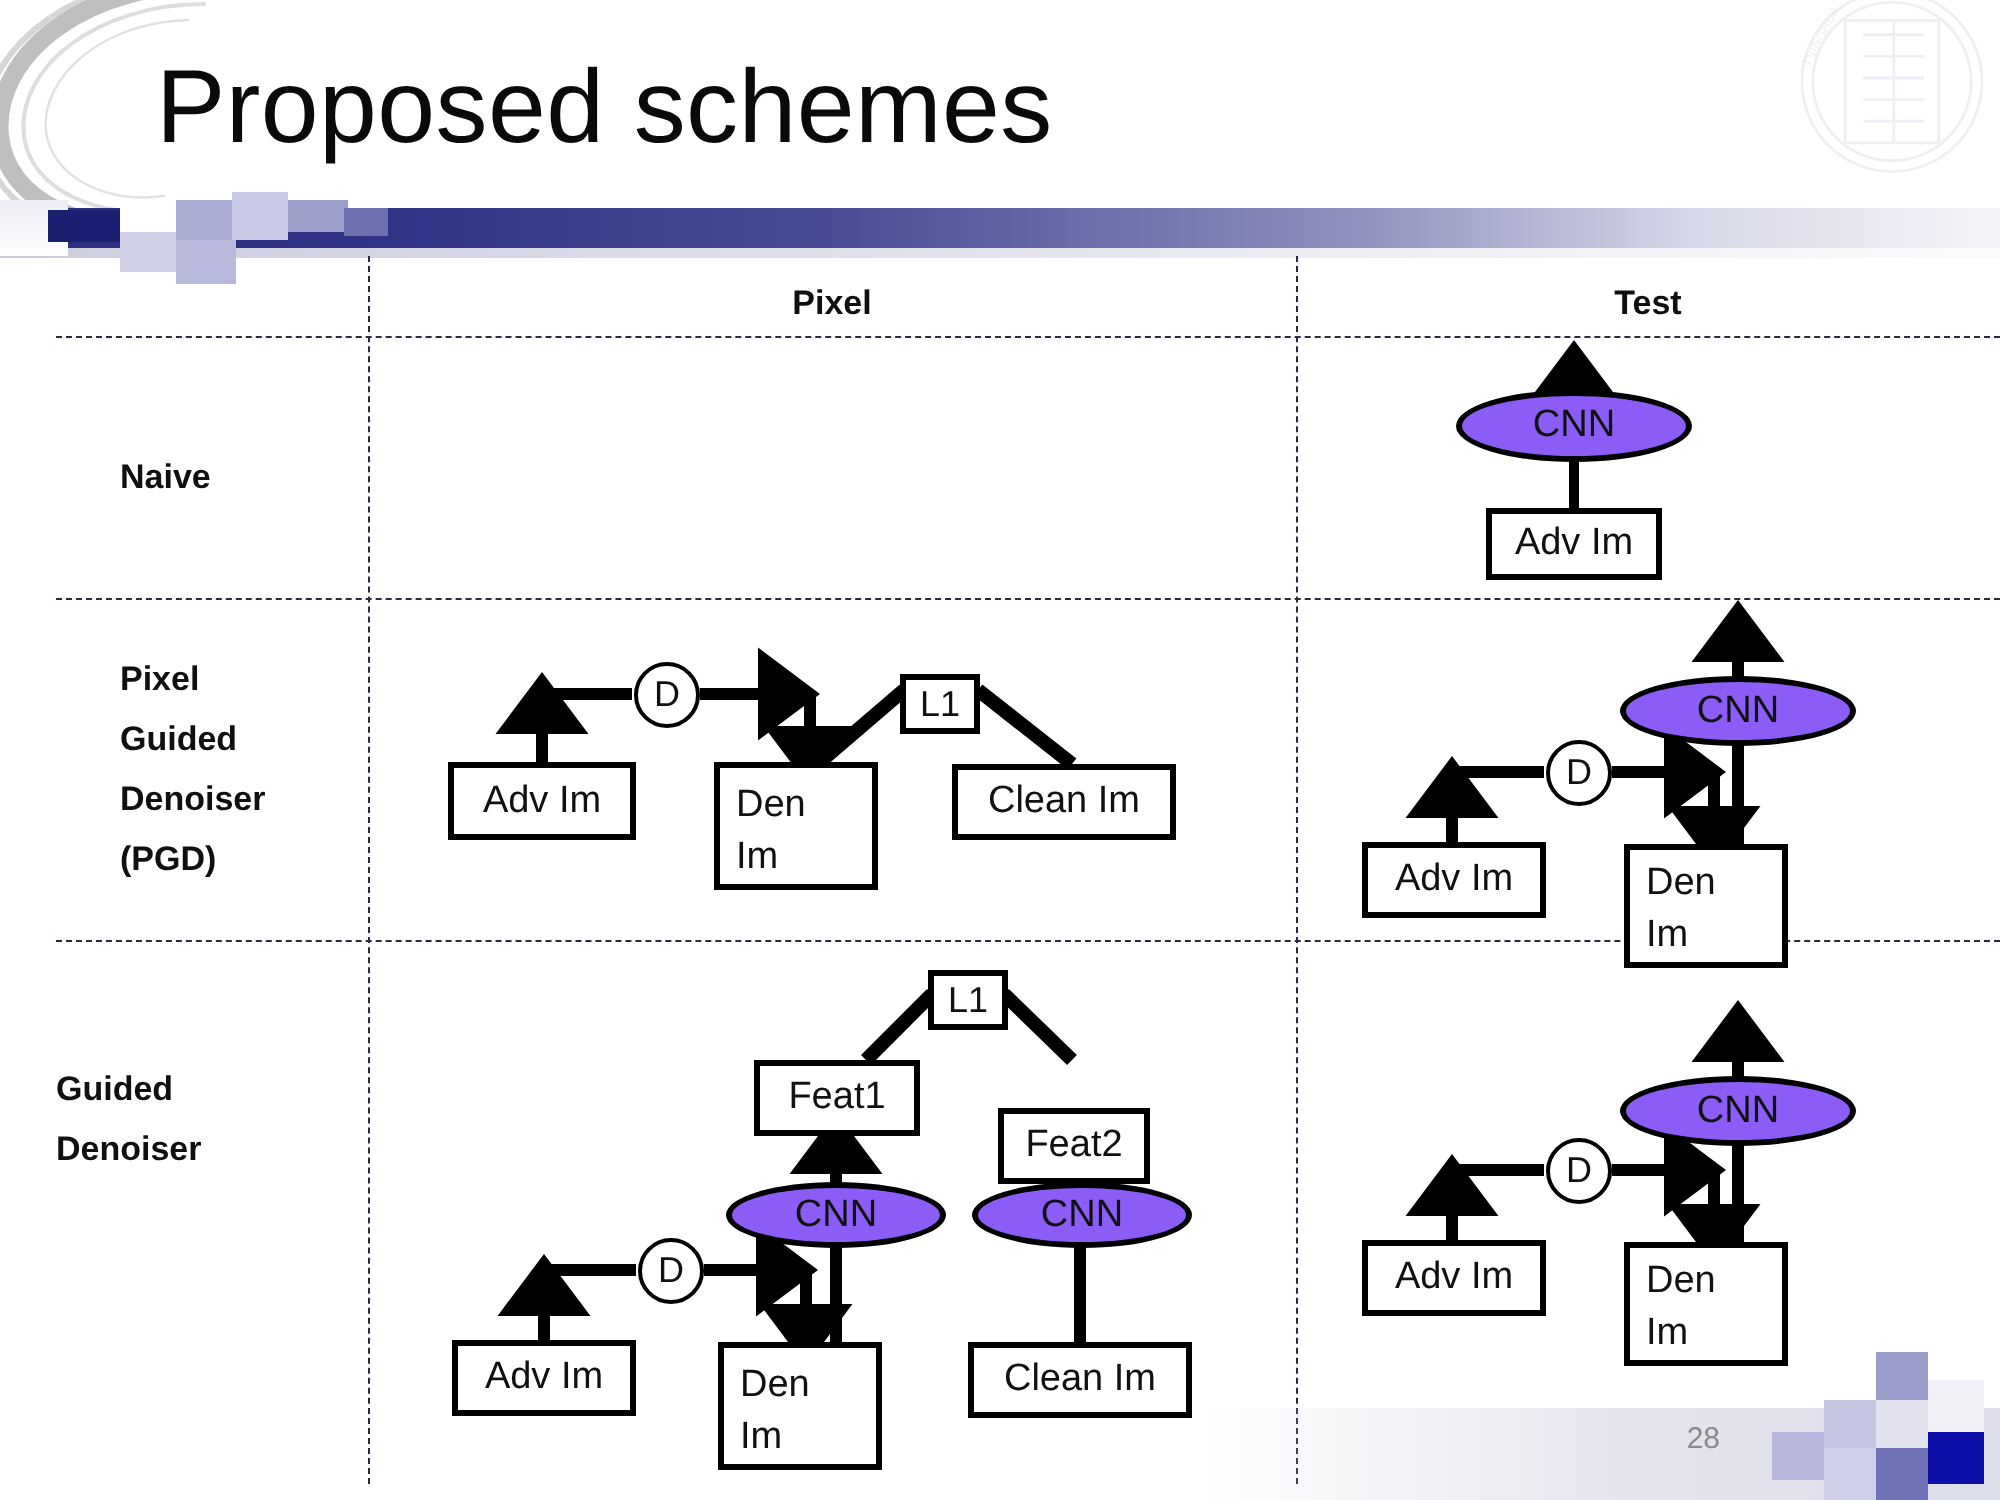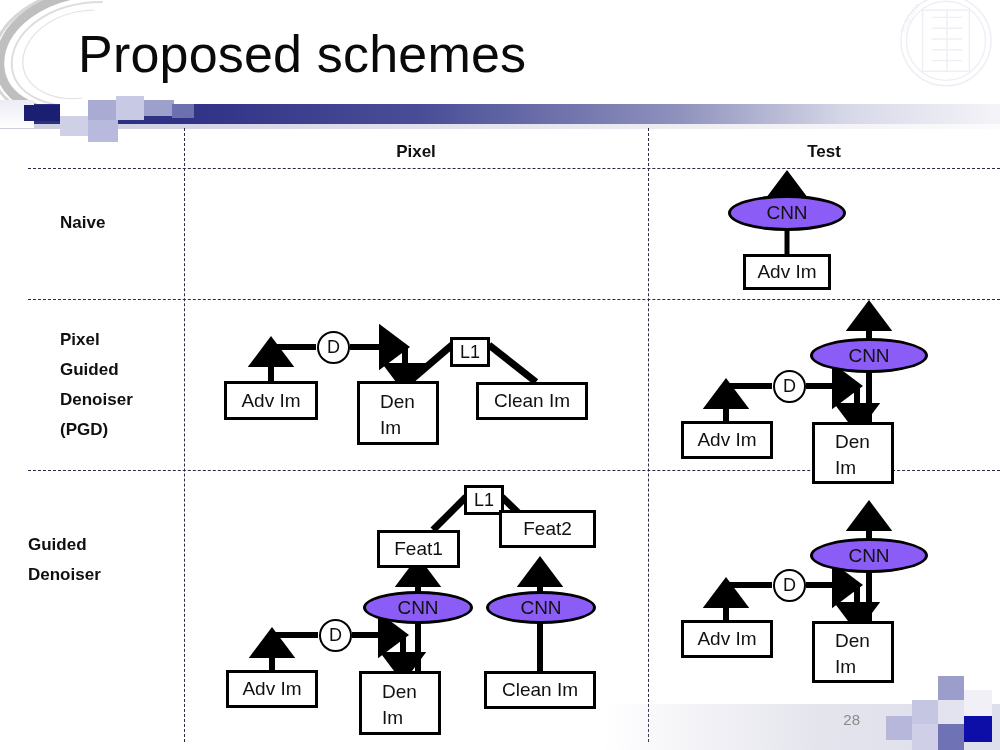--- a/index.html
+++ b/index.html
@@ -43,21 +43,21 @@
     position:absolute;font-weight:bold;font-size:17px;color:#101010;
     line-height:30px;
   }
   .box{
     position:absolute;background:#fff;border:3px solid #000;
     box-sizing:border-box;
     font-size:19px;color:#111;
     display:flex;align-items:center;justify-content:center;
     line-height:26px;
   }
-  .box.tl{align-items:flex-start;justify-content:center;padding:3px 0 0 20px;}
+  .box.tl{align-items:flex-start;justify-content:flex-end;padding:3px 0 0 8px;}
   .box.small{font-size:18px;border-width:3px;}
   .ell{
     position:absolute;background:#8b5cf6;border:3px solid #000;
     border-radius:50%;box-sizing:border-box;
     font-size:19px;color:#111;
     display:flex;align-items:center;justify-content:center;
   }
   .circ{
     position:absolute;background:#fff;border:2.5px solid #000;
     border-radius:50%;box-sizing:border-box;
@@ -119,21 +119,21 @@
 
   <div class="vline" style="left:184px;top:128px;height:614px;"></div>
   <div class="vline" style="left:648px;top:128px;height:614px;"></div>
   <div class="hline" style="left:28px;top:168px;width:972px;"></div>
   <div class="hline" style="left:28px;top:299px;width:972px;"></div>
   <div class="hline" style="left:28px;top:470px;width:972px;"></div>
 
   <div class="colhead" style="left:184px;top:142px;width:464px;">Pixel</div>
   <div class="colhead" style="left:648px;top:142px;width:352px;">Test</div>
 
-  <div class="rowlabel" style="left:60px;top:208px;">
+  <div class="rowlabel" style="left:60px;top:224px;">
     <div>Naive</div>
   </div>
 
   <div class="rowlabel" style="left:60px;top:325px;">
     <div>Pixel</div>
     <div>Guided</div>
     <div>Denoiser</div>
     <div>(PGD)</div>
   </div>
 
@@ -207,21 +207,21 @@
   <div class="ell" style="left:810px;top:338px;width:118px;height:35px;">CNN</div>
   <div class="box" style="left:681px;top:421px;width:92px;height:38px;">Adv Im</div>
   <div class="box tl" style="left:812px;top:422px;width:82px;height:62px;flex-direction:column;">
     <span>Den</span>
     <span>Im</span>
   </div>
   <div class="circ" style="left:773px;top:370px;width:33px;height:33px;">D</div>
 
   <div class="box small" style="left:464px;top:485px;width:40px;height:30px;">L1</div>
   <div class="box" style="left:377px;top:530px;width:83px;height:38px;">Feat1</div>
-  <div class="box" style="left:499px;top:510px;width:97px;height:38px;">Feat2</div>
+  <div class="box" style="left:499px;top:554px;width:76px;height:38px;">Feat2</div>
   <div class="ell" style="left:363px;top:591px;width:110px;height:33px;">CNN</div>
   <div class="ell" style="left:486px;top:591px;width:110px;height:33px;">CNN</div>
   <div class="box" style="left:226px;top:670px;width:92px;height:38px;">Adv Im</div>
   <div class="box tl" style="left:359px;top:671px;width:82px;height:64px;flex-direction:column;">
     <span>Den</span>
     <span>Im</span>
   </div>
   <div class="box" style="left:484px;top:671px;width:112px;height:38px;">Clean Im</div>
   <div class="circ" style="left:319px;top:619px;width:33px;height:33px;">D</div>
 

